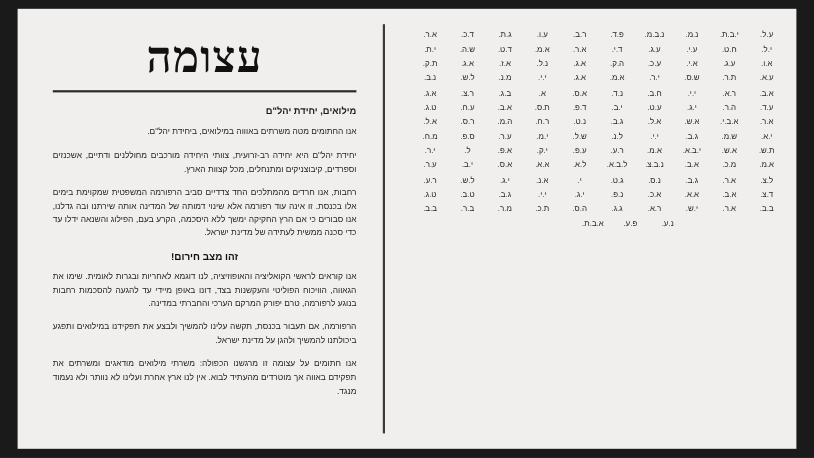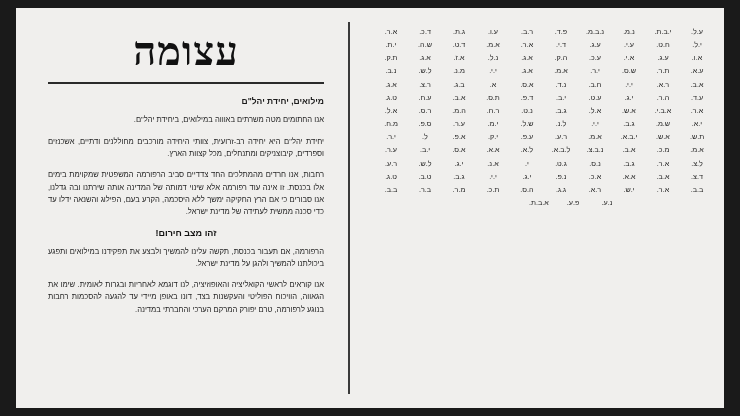--- a/index.html
+++ b/index.html
@@ -291,18 +291,19 @@
     <div id="divider"></div>
 
     <div id="right-col">
       <div id="title">עצומה</div>
       <hr id="title-rule">
       <div class="subhead">מילואים, יחידת יהל"ם</div>
       <p class="para">אנו החתומים מטה משרתים באוווה במילואים, ביחידת יהל"ם.</p>
       <p class="para">יחידת יהל"ם היא יחידה רב-זרועית, צוותי היחידה מורכבים מחוללנים ודתיים, אשכנזים וספרדים, קיבוצניקים ומתנחלים, מכל קצוות הארץ.</p>
       <p class="para">רחבות, אנו חרדים מהמתלכים החד צדדיים סביב הרפורמה המשפטית שמקוימת בימים אלו בכנסת. זו אינה עוד רפורמה אלא שינוי דמותה של המדינה אותה שירתנו ובה גדלנו, אנו סבורים כי אם הרץ החקיקה ימשך ללא היסכמה, הקרע בעם, הפילוג והשנאה ידלו עד כדי סכנה ממשית לעתידה של מדינת ישראל.</p>
       <div class="freedom">זהו מצב חירום!</div>
+      <p class="para">אנו קוראים לראשי הקואליציה והאופוזיציה, לנו דוגמא לאחריות ובגרות לאומית. שימו את הגאווה, הוויכוח הפוליטי והעקשנות בצד, דונו באופן מיידי עד להגעה להסכמות רחבות בנוגע לרפורמה, טרם יפורק המרקם הערכי והחברתי במדינה.</p>
       <p class="para">הרפורמה, אם תעבור בכנסת, תקשה עלינו להמשיך ולבצע את תפקידנו במילואים ותפגע ביכולתנו להמשיך ולהגן על מדינת ישראל.</p>
-      <p class="para">אנו קוראים לראשי הקואליציה והאופוזיציה, לנו דוגמא לאחריות ובגרות לאומית. שימו את הגאווה, הוויכוח הפוליטי והעקשנות בצד, דונו באופן מיידי עד להגעה להסכמות רחבות בנוגע לרפורמה, טרם יפורק המרקם הערכי והחברתי במדינה.</p>
+      <p class="para">אנו חתומים על עצומה זו מרגשנו הכפולה: משרתי מילואים מודאגים ומשרתים את תפקידם באווה אך מוטרדים מהעתיד לבוא. אין לנו ארץ אחרת ועלינו לא נוותר ולא נעמוד מנגד.</p>
     </div>
 
   </div>
 </div>
 
 </body></html>

